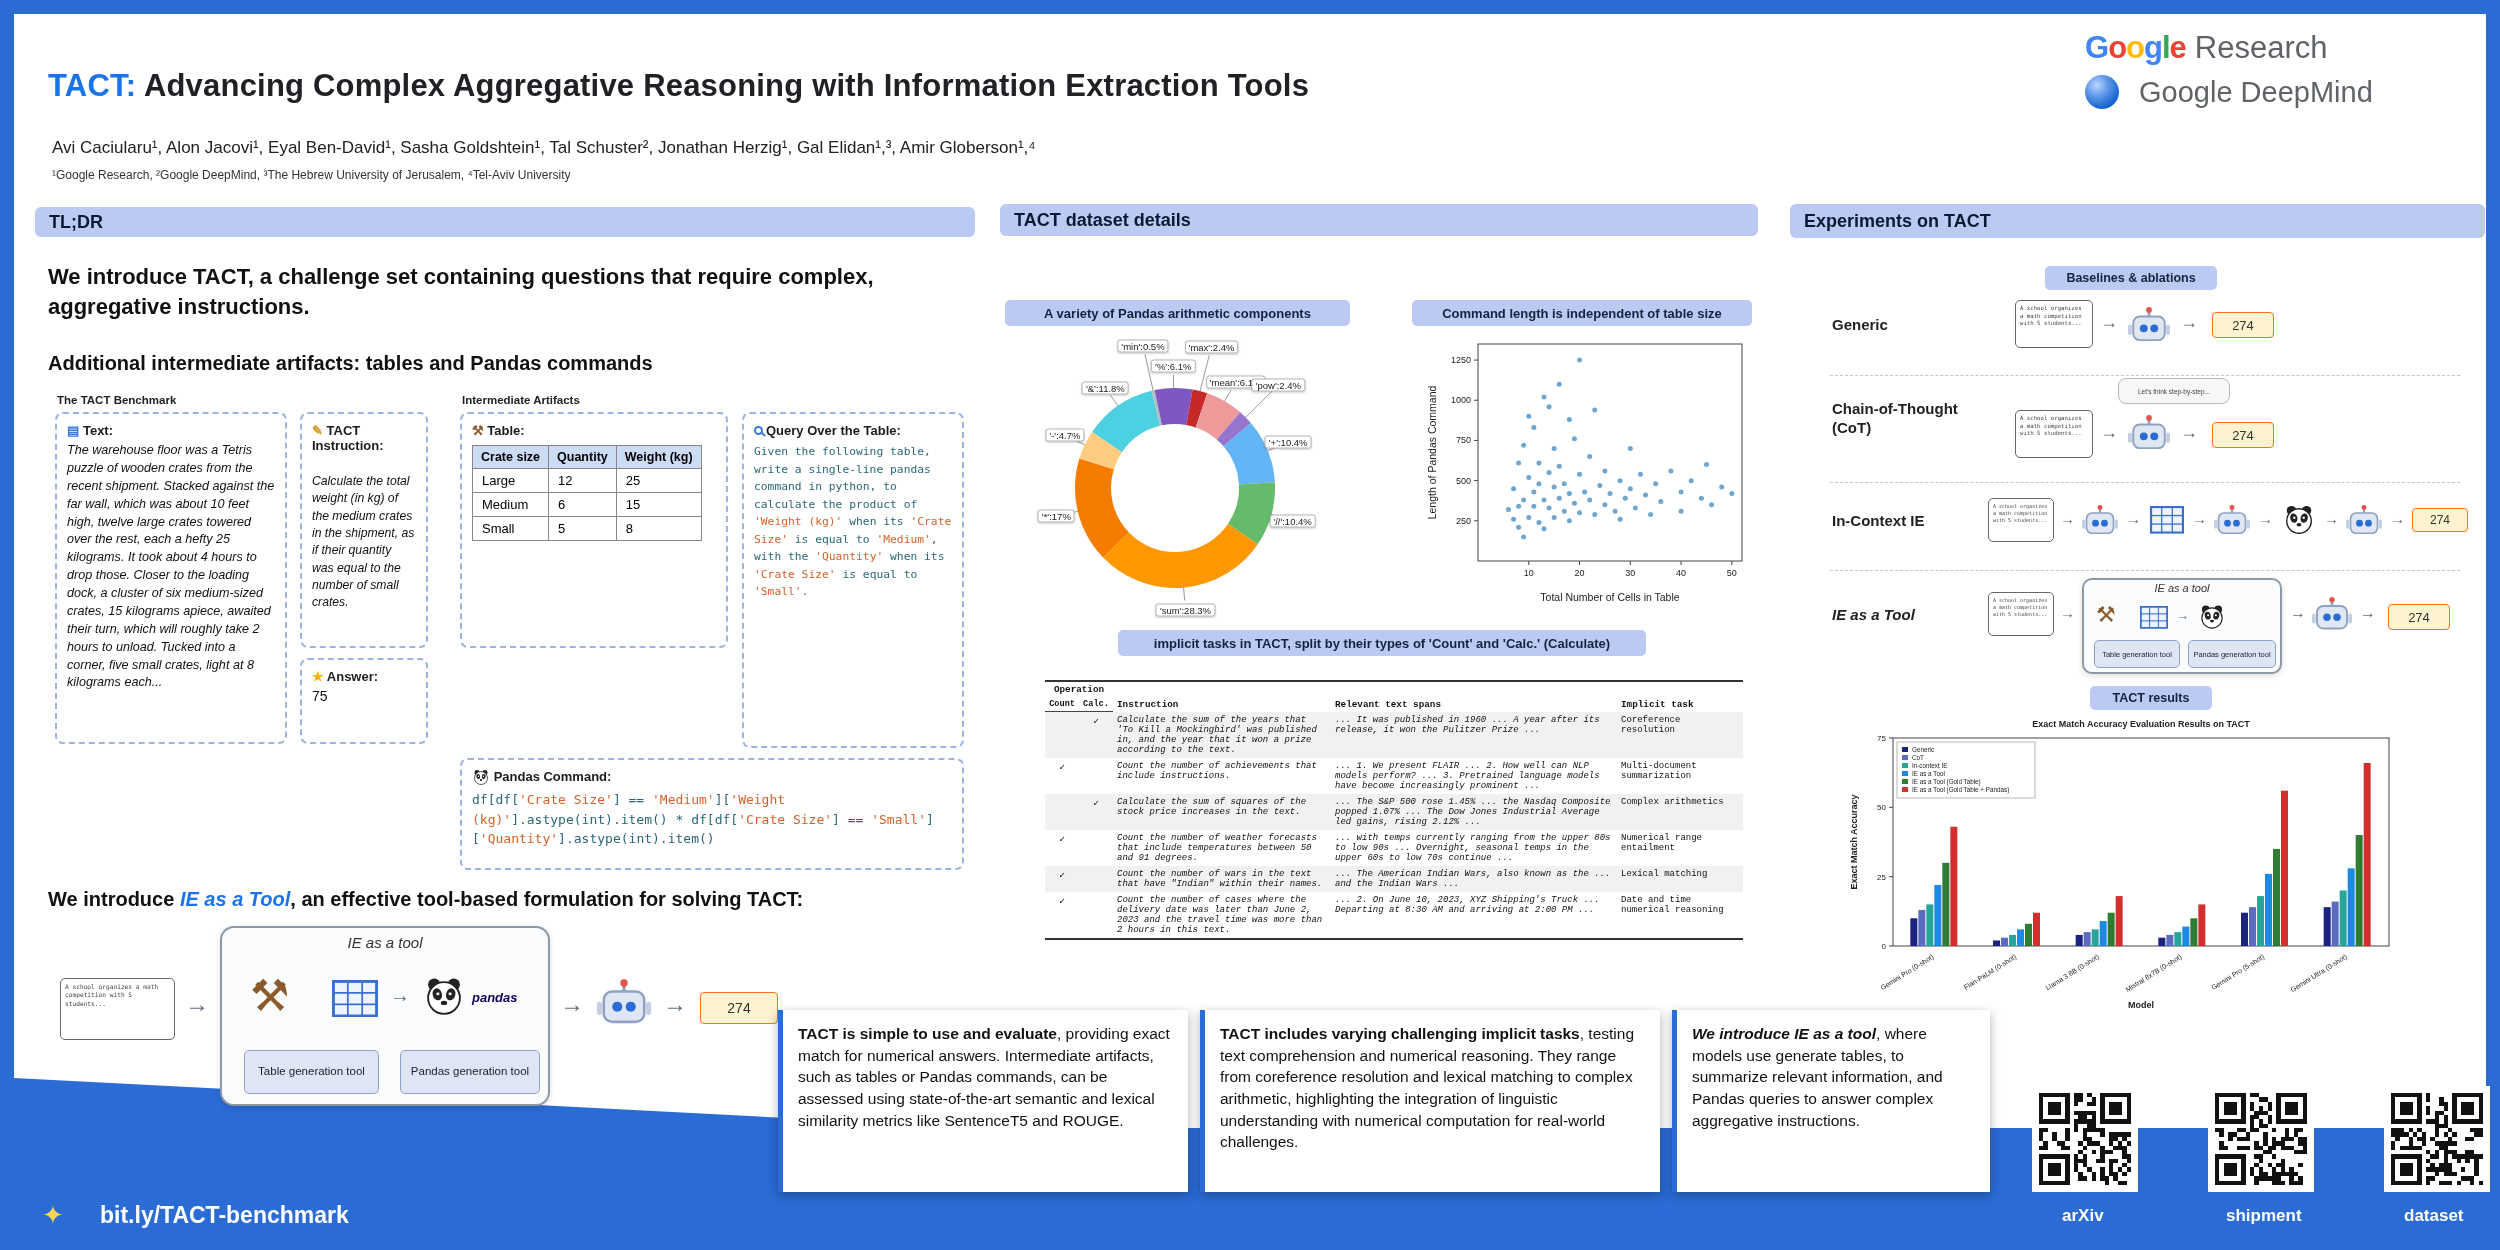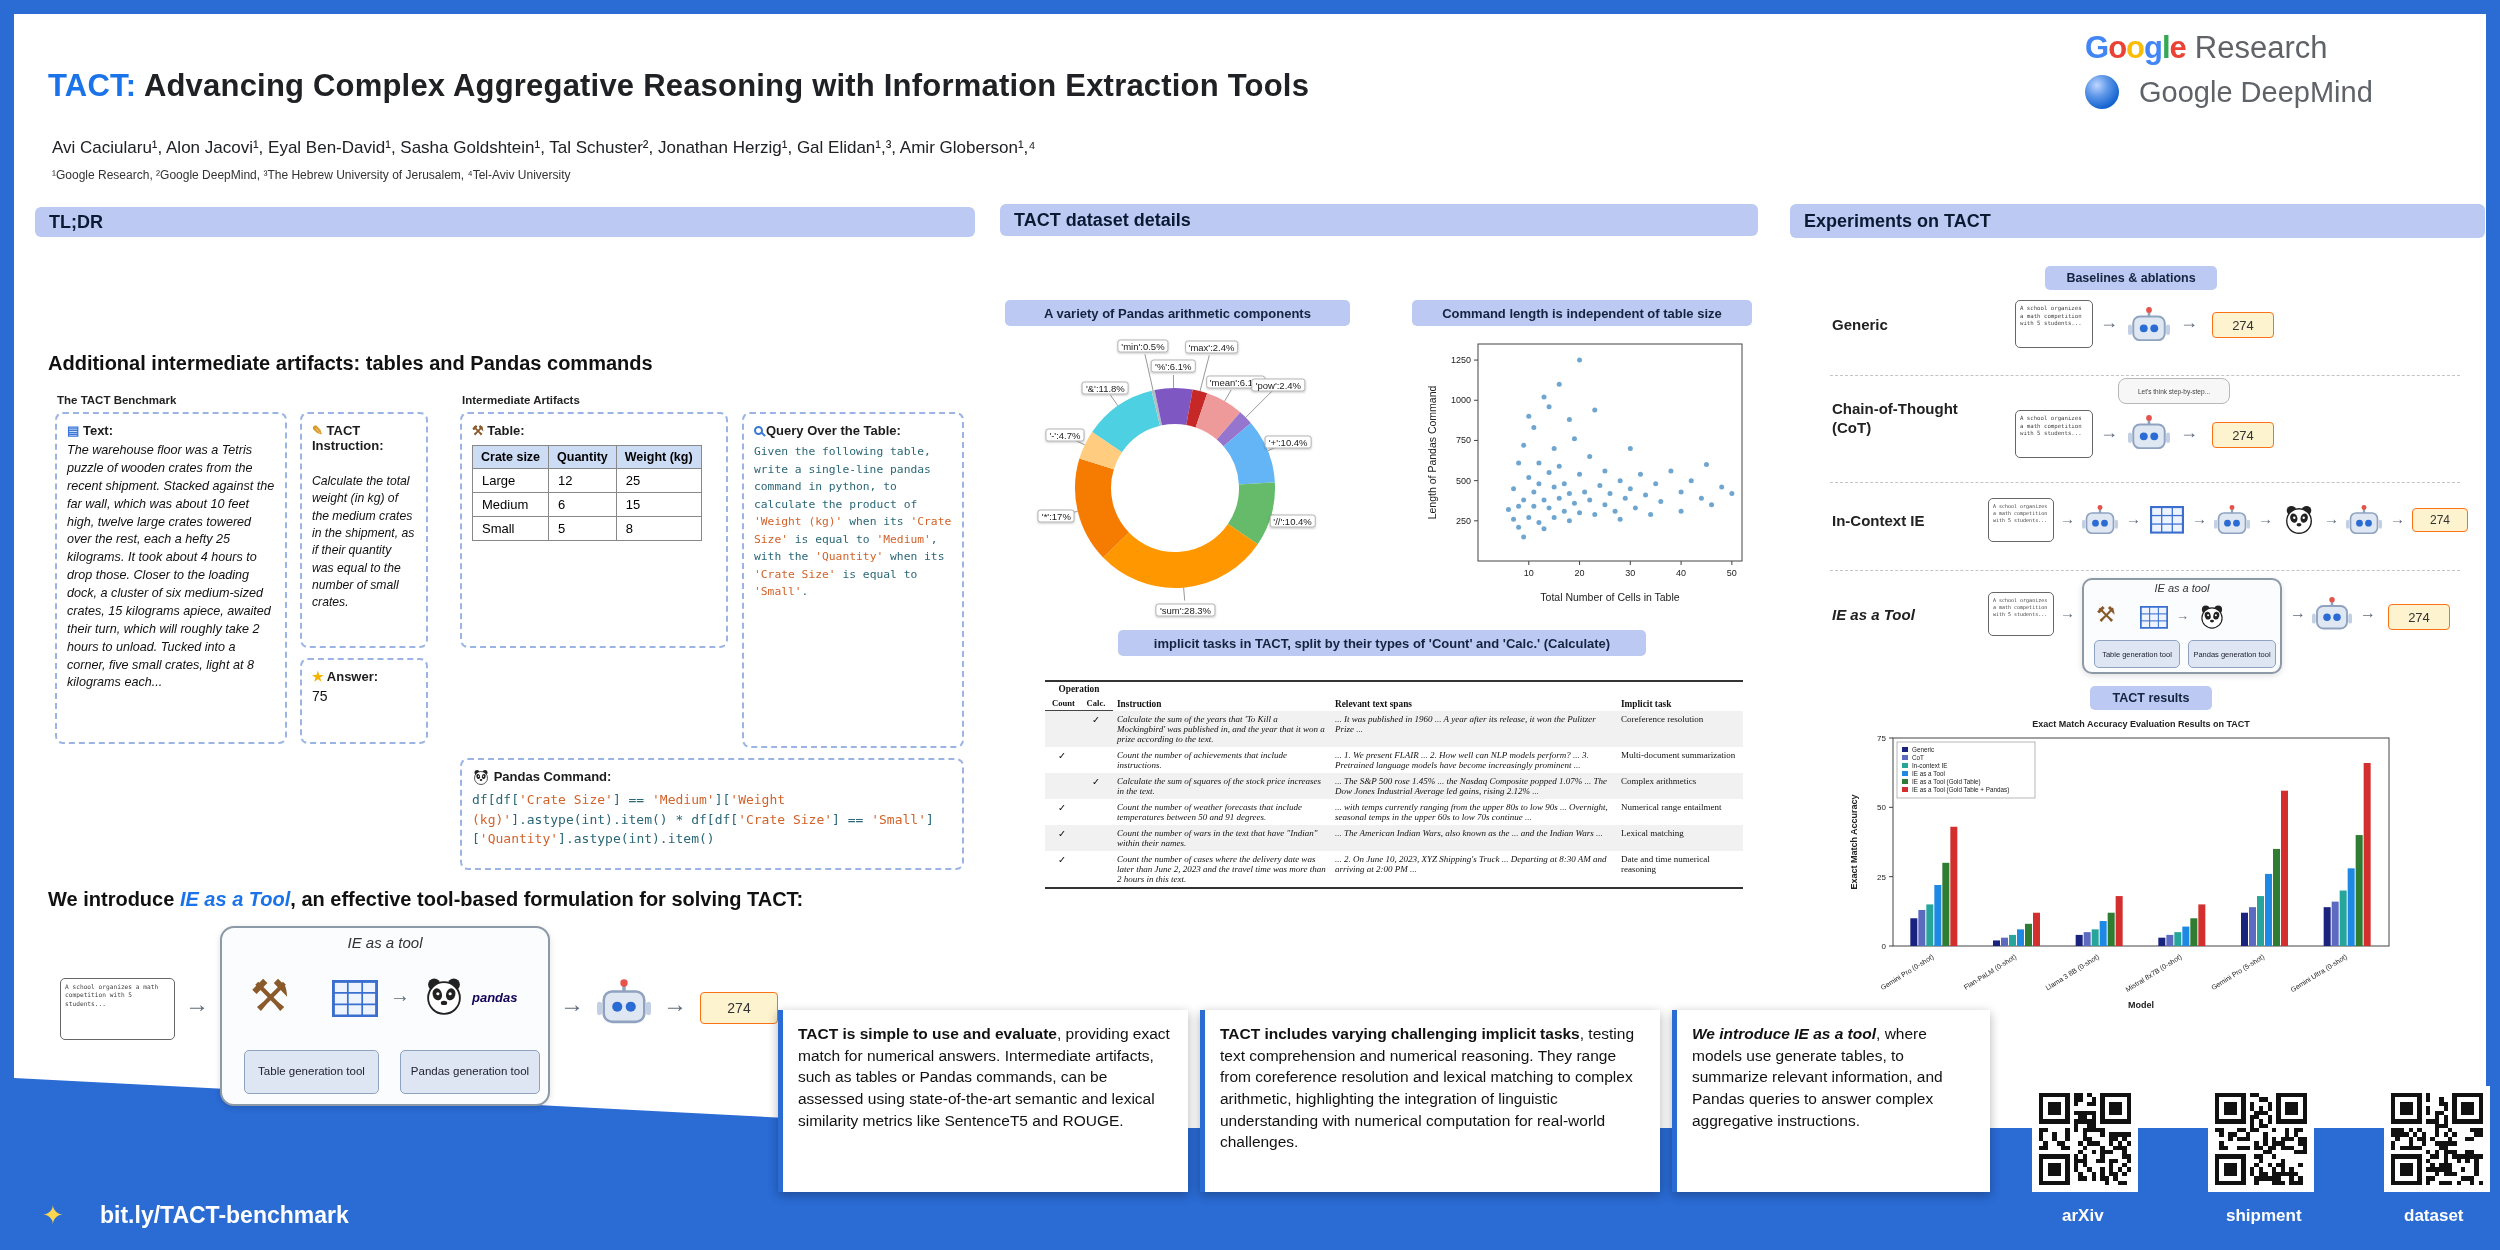--- a/index.html
+++ b/index.html
@@ -54,21 +54,21 @@
 .achip{position:absolute;background:#fdf3cf;border:1px solid #f97316;border-radius:4px;display:flex;align-items:center;justify-content:center;font-size:13px;color:#333}
 .bigbox{position:absolute;border:2px solid #8e99a8;border-radius:14px;background:#fbfcfe;box-shadow:0 2px 6px rgba(0,0,0,.12)}
 .bigbox-label{text-align:center;font-style:italic;font-size:15px;color:#333;margin-top:6px}
 .toolchip{position:absolute;background:#dde6f2;border:1px solid #8fa3c0;border-radius:5px;display:flex;align-items:center;justify-content:center;text-align:center;color:#223;line-height:1.2}
 .pandas-word{color:#150458;font-weight:bold;font-style:italic}
 .sepline{position:absolute;border-top:1.5px dashed #c4c4c4}
 .exp-label{position:absolute;font-size:15px;font-weight:bold;color:#222;line-height:1.25}
 .bubble{position:absolute;background:#f7f7f7;border:1px solid #b8b8b8;border-radius:8px;font-size:6.5px;color:#444;display:flex;align-items:center;justify-content:center;text-align:center;padding:2px}
 
 
-.ttab{border-collapse:collapse;width:100%;font-family:Liberation Serif, serif;font-size:9px;color:#111;border-top:2px solid #333;border-bottom:2px solid #333}
+.ttab{border-collapse:collapse;width:100%;font-family:Liberation Mono, monospace;font-size:9px;color:#111;border-top:2px solid #333;border-bottom:2px solid #333}
 .ttab th{font-size:9.3px;font-weight:bold;padding:2px 4px;text-align:left;vertical-align:bottom}
 .ttab thead tr:last-child th{border-bottom:1px solid #444}
 .ttab td{padding:3px 4px;vertical-align:top}
 .ttab tbody tr:nth-child(odd){background:#f1f1f1}
 .td-instr{font-style:italic}
 .td-spans{font-style:italic}
 .td-check{text-align:center;font-size:9.5px}
 
 
 .donut-label{position:absolute;transform:translate(-50%,-50%);font-size:9.5px;background:#fff;border:1px solid #b5b5b5;border-radius:3px;padding:0 3px;color:#222;white-space:nowrap;box-shadow:0 1px 2px rgba(0,0,0,.15)}
@@ -137,20 +137,21 @@
       <span class="logo-gray">Research</span>
     </div>
     <div class="logo-row" style="margin-top:4px">
       <span class="dm-icon"></span>
       <span class="logo-gray2"><span>Google</span> <span>DeepMind</span></span>
     </div>
   </div>
 
   <div class="colhead" style="left:35px;top:207px;width:940px;height:30px">TL;DR</div>
 
+  <div class="abs h-intro" style="left:48px;top:262px;width:905px">We introduce TACT, a challenge set containing questions that require complex, aggregative instructions.</div>
   <div class="abs h-sub" style="left:48px;top:352px;width:905px">Additional intermediate artifacts: tables and Pandas commands</div>
 
   <div class="small-label" style="left:57px;top:394px">The TACT Benchmark</div>
   <div class="small-label" style="left:462px;top:394px">Intermediate Artifacts</div>
 
   <div class="dcard" style="left:55px;top:412px;width:232px;height:332px">
     <div class="ctitle"><span class="icon-blue">▤</span> <span>Text:</span></div>
     <div class="text-body">The warehouse floor was a Tetris puzzle of wooden crates from the recent shipment. Stacked against the far wall, which was about 10 feet high, twelve large crates towered over the rest, each a hefty 25 kilograms. It took about 4 hours to drop those. Closer to the loading dock, a cluster of six medium-sized crates, 15 kilograms apiece, awaited their turn, which will roughly take 2 hours to unload. Tucked into a corner, five small crates, light at 8 kilograms each...</div>
   </div>
 

